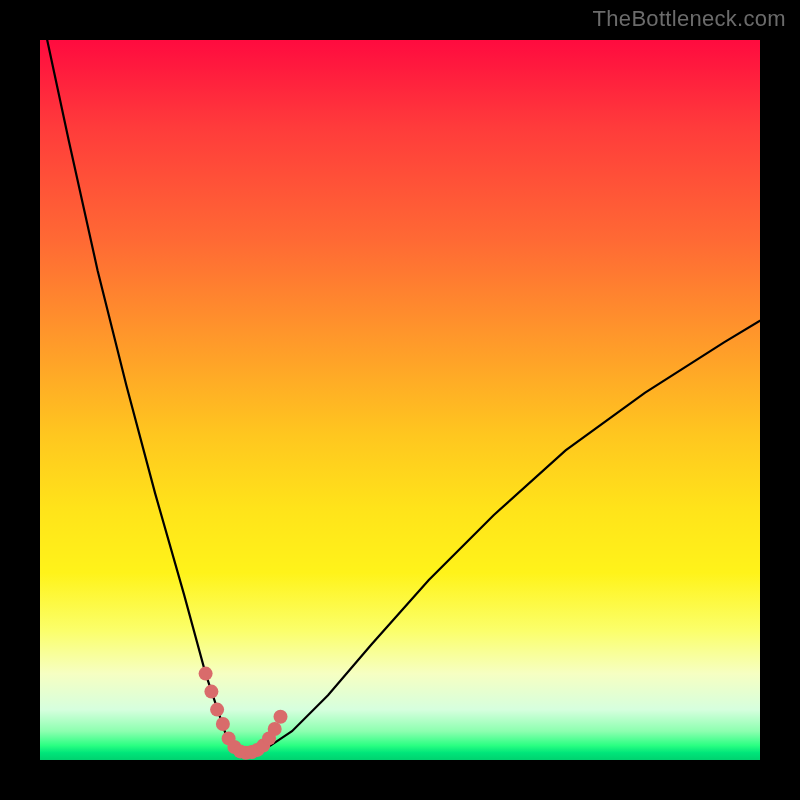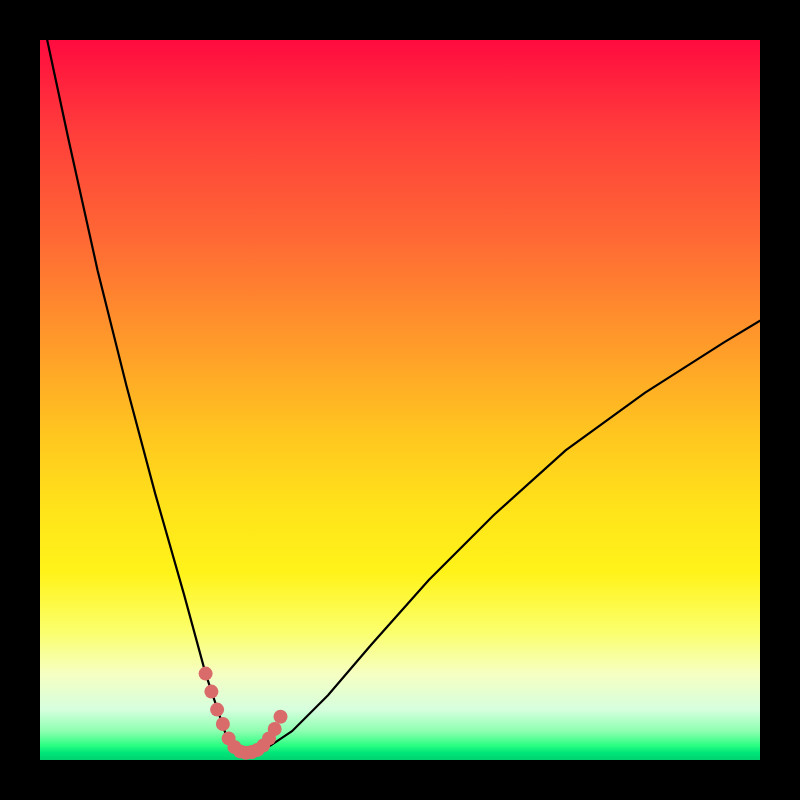--- a/index.html
+++ b/index.html
@@ -65,20 +65,21 @@
     color: #6b6b6b;
     font-size: 22px;
     letter-spacing: 0.3px;
     font-weight: 400;
   }
 </style>
 </head>
 <body>
 
 <div class="frame">
+  <div class="watermark">TheBottleneck.com</div>
 
   <div class="plot-area">
     <div class="gradient"></div>
     <svg class="curve-svg" viewBox="0 0 720 720" preserveAspectRatio="none">
       <path id="curve-path" fill="none" stroke="#000000" stroke-width="2.2" stroke-linecap="round" d="M7.2 0.0 L28.8 100.8 L57.6 230.4 L86.4 345.6 L115.2 453.6 L144.0 554.4 L165.6 633.6 L180.0 676.8 L187.2 698.4 L194.4 709.2 L201.6 712.8 L208.8 712.8 L216.0 711.4 L230.4 705.6 L252.0 691.2 L288.0 655.2 L331.2 604.8 L388.8 540.0 L453.6 475.2 L525.6 410.4 L604.8 352.8 L684.0 302.4 L720.0 280.8"></path>
       <g id="valley-dots">
           <circle cx="165.6" cy="633.6" r="7" fill="#d96b6b"></circle>
           <circle cx="171.4" cy="651.6" r="7" fill="#d96b6b"></circle>
           <circle cx="177.1" cy="669.6" r="7" fill="#d96b6b"></circle>
           <circle cx="182.9" cy="684.0" r="7" fill="#d96b6b"></circle>

